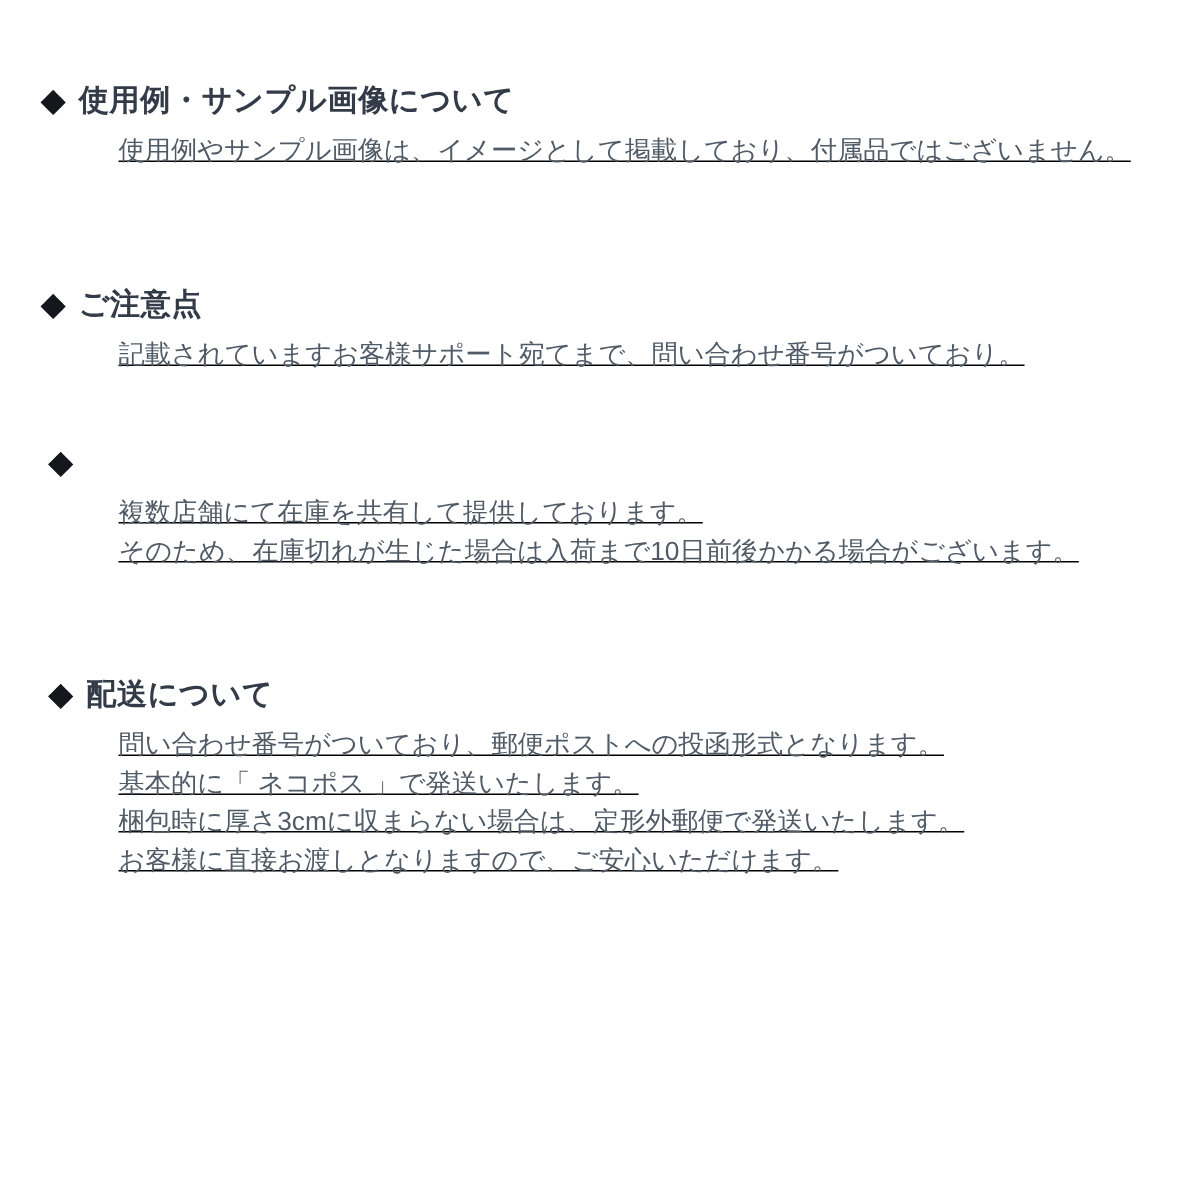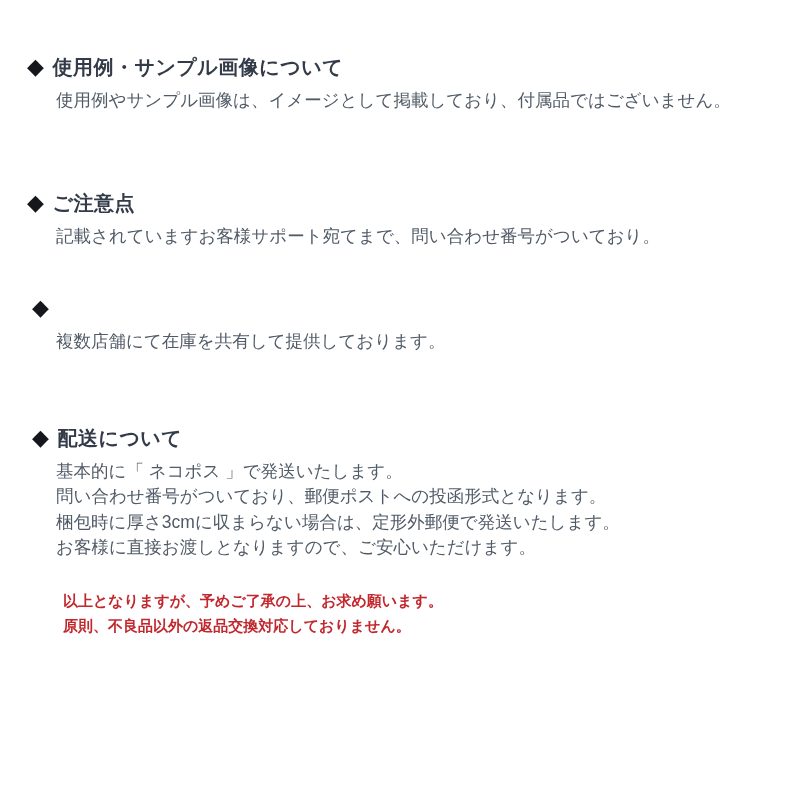--- a/index.html
+++ b/index.html
@@ -32,22 +32,23 @@
   }
   .section.indent h2{padding-left:32px;}
   .diamond{
     color:var(--diamond-color);
     font-size:22px;
     line-height:26px;
     margin-right:8px;
     font-weight:normal;
   }
   .body-text{
-    padding-left:56px;
+    padding-left:79px;
     margin-top:8px;
+    text-decoration:underline;
   }
   .body-text p{
     font-size:17.5px;
     line-height:25.5px;
     color:var(--body-color);
     white-space:nowrap;
   }
   .sec-1{margin-top:54px;}
   .sec-2{margin-top:76px;}
   .sec-3{margin-top:46px;}
@@ -88,34 +89,31 @@
       <p>記載されていますお客様サポート宛てまで、問い合わせ番号がついており。</p>
     </div>
   </div>
 
   <div class="section sec-3 indent">
     <h2>
       <span class="diamond">◆</span>
     </h2>
     <div class="body-text">
       <p>複数店舗にて在庫を共有して提供しております。</p>
+      <p>そのため、在庫切れが生じた場合は入荷まで10日前後かかる場合がございます。</p>
     </div>
   </div>
 
   <div class="section sec-4 indent">
     <h2>
       <span class="diamond">◆</span>
       <span>配送について</span>
     </h2>
     <div class="body-text">
+      <p>問い合わせ番号がついており、郵便ポストへの投函形式となります。</p>
       <p>基本的に「 ネコポス 」で発送いたします。</p>
-      <p>問い合わせ番号がついており、郵便ポストへの投函形式となります。</p>
       <p>梱包時に厚さ3cmに収まらない場合は、定形外郵便で発送いたします。</p>
       <p>お客様に直接お渡しとなりますので、ご安心いただけます。</p>
     </div>
   </div>
 
-  <div class="warning">
-    <p>以上となりますが、予めご了承の上、お求め願います。</p>
-    <p>原則、不良品以外の返品交換対応しておりません。</p>
-  </div>
 
 </div>
 
 </body></html>

